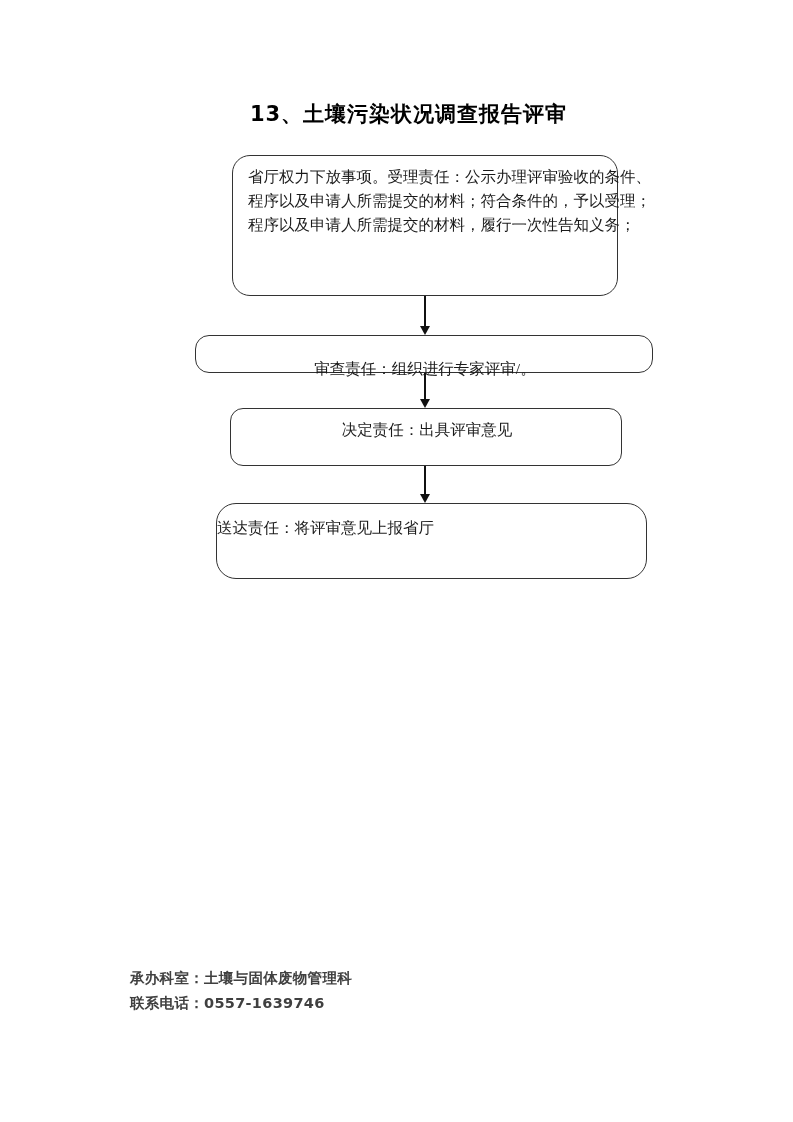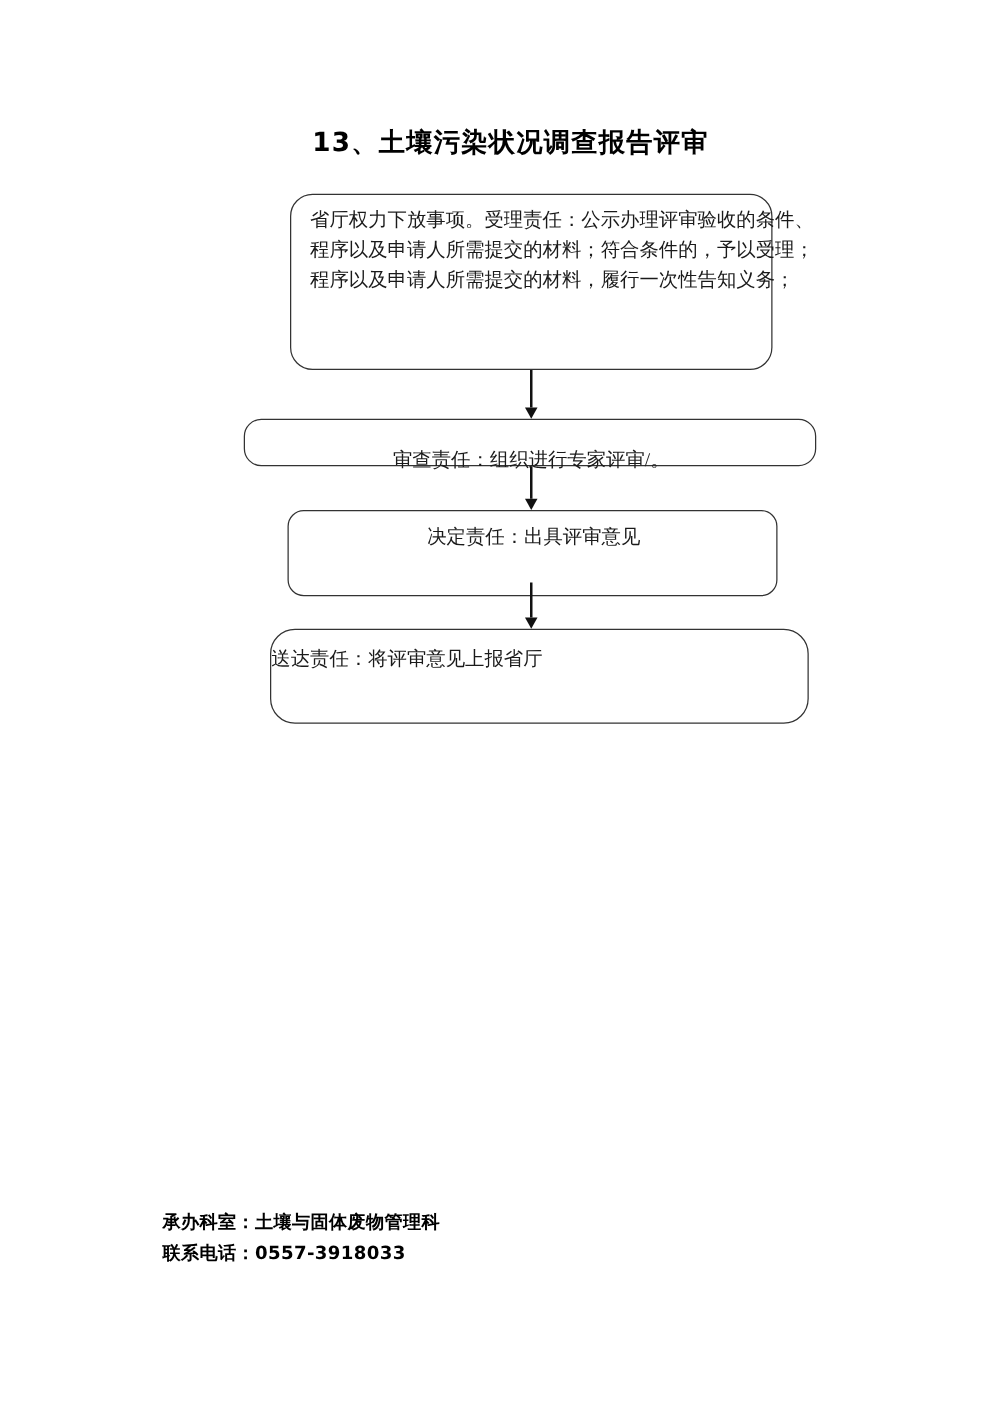--- a/index.html
+++ b/index.html
@@ -86,21 +86,21 @@
     width: 458px;
     text-align: center;
     margin-top: 14px;
   }
 
   
   #box-decision {
     left: 218px;
     top: 408px;
     width: 392px;
-    height: 69px;
+    height: 58px;
     border-radius: 13px;
   }
   #box-decision .box-text {
     position: absolute;
     left: 0;
     top: 9px;
     width: 392px;
     text-align: center;
   }
 
@@ -154,21 +154,21 @@
 
   
   .footer {
     position: absolute;
     left: 118px;
     top: 966px;
     font-family: "DejaVu Sans", "Liberation Sans", sans-serif;
     font-weight: bold;
     font-size: 14.5px;
     line-height: 25px;
-    color: #000000;
+    color: #404040;
     letter-spacing: 0.3px;
     white-space: nowrap;
   }
   .footer .fline { display: block; }
 </style>
 </head>
 <body>
 
 <div class="page">
 
@@ -204,16 +204,16 @@
     <div class="shaft"></div>
     <div class="head"></div>
   </div>
 
   <div class="flow-box" id="box-delivery">
     <div class="box-text">送达责任：将评审意见上报省厅</div>
   </div>
 
   <div class="footer">
     <span class="fline">承办科室：土壤与固体废物管理科</span>
-    <span class="fline">联系电话：0557-3918033</span>
+    <span class="fline">联系电话：0557-1639746</span>
   </div>
 
 </div>
 
 </body></html>

